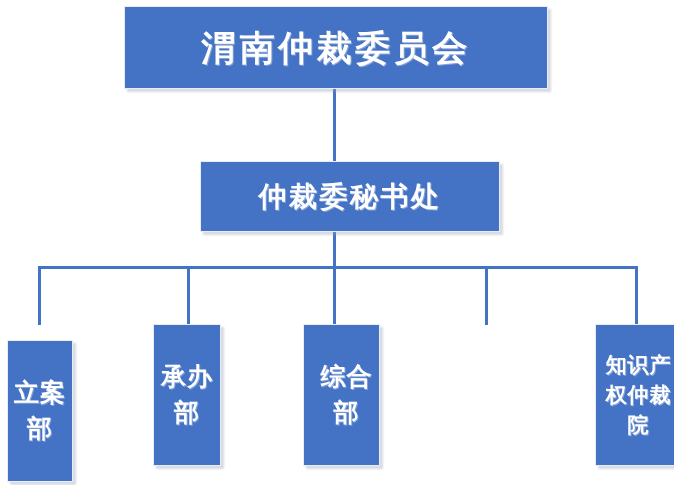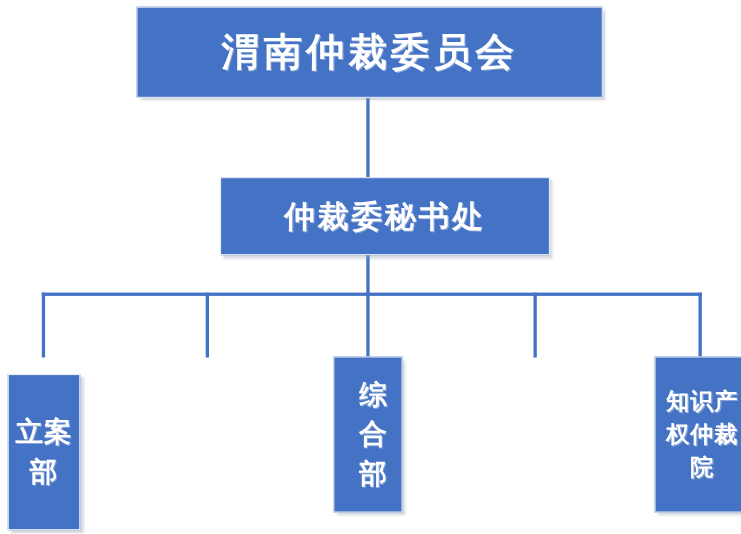--- a/index.html
+++ b/index.html
@@ -76,21 +76,21 @@
   .leaf .label {
     font-size: 25px;
     line-height: 36px;
     letter-spacing: 0.04em;
     word-break: break-all;
     white-space: normal;
     padding: 0 4px;
   }
   #node-filing      { left: 7px;   width: 66px; margin-top: 16px; }
   #node-handling    { left: 153px; width: 68px; }
-  #node-general     { left: 303px; width: 63px; padding-left: 12px; }
+  #node-general     { left: 303px; width: 77px; padding-left: 12px; }
   #node-supervision { left: 450px; width: 68px; }
   #node-ip          { left: 595px; width: 87px; }
   #node-ip .label {
     font-size: 21px;
     line-height: 30px;
   }
 
   
   .conn {
     position: absolute;
@@ -131,20 +131,23 @@
     <span class="label">渭南仲裁委员会</span>
   </div>
 
   <div class="node" id="node-secretariat">
     <span class="label">仲裁委秘书处</span>
   </div>
 
   <div class="node leaf" id="node-filing">
     <span class="label">立案部</span>
   </div>
+  <div class="node leaf" id="node-handling">
+    <span class="label">承办部</span>
+  </div>
   <div class="node leaf" id="node-general">
     <span class="label">综合部</span>
   </div>
   <div class="node leaf" id="node-ip">
     <span class="label">知识产权仲裁院</span>
   </div>
 
 </div>
 
 </body></html>

